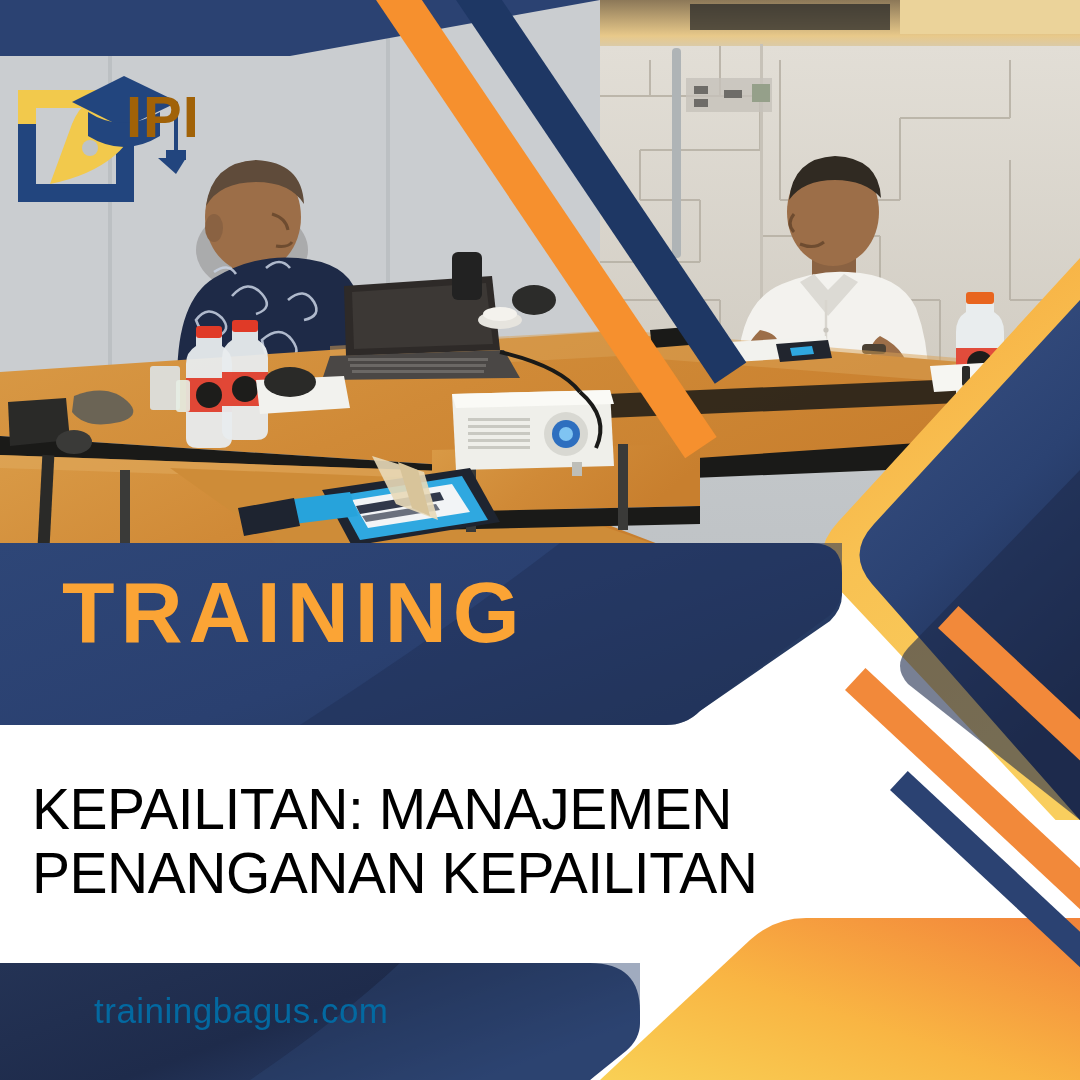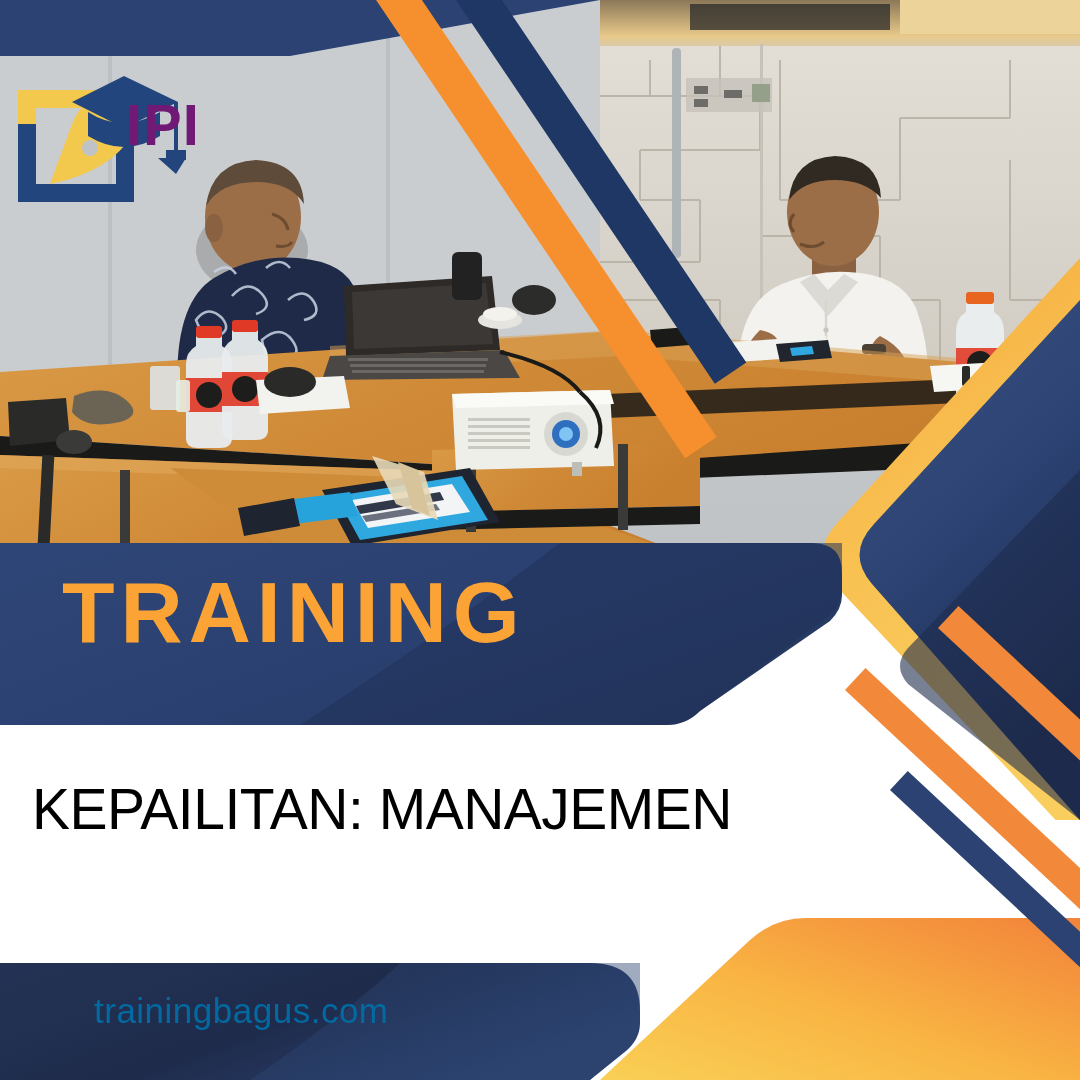--- a/index.html
+++ b/index.html
@@ -90,22 +90,22 @@
   }
   .stripe-b1{
     position:absolute;left:890px;top:790px;width:26px;height:330px;
     background:#2B4272;transform:rotate(-47deg);transform-origin:top left;
   }
 
   
   .logo{position:absolute;left:10px;top:72px;width:215px;height:135px;}
   .logo svg{display:block;}
   .logo-ipi{
-    position:absolute;left:126px;top:96px;
-    font-size:58px;font-weight:bold;color:#701a75;letter-spacing:1px;
+    position:absolute;left:126px;top:88px;
+    font-size:58px;font-weight:bold;color:#a16207;letter-spacing:1px;
     line-height:1;
   }
   .logo-sub{
     position:absolute;left:128px;top:143px;
     font-size:17px;color:#22457E;line-height:1.32;font-weight:500;
   }
 </style>
 </head>
 <body>
 
@@ -384,20 +384,21 @@
                L0 182 Z" fill="url(#bang)"></path>
 
       <path d="M560 0 L842 0 L842 46 q0 14 -12 26 L700 168 q-14 14 -34 14 L300 182
                q140 -90 260 -182 Z" fill="#21325A" opacity="0.55"></path>
     </svg>
   </div>
   <div class="banner-text">TRAINING</div>
 
   <div class="title">
     <div>KEPAILITAN: MANAJEMEN</div>
+    <div>PENANGANAN KEPAILITAN</div>
   </div>
 
   <div class="bottom-orange">
     <svg width="480" height="200" viewBox="0 0 480 200" xmlns="http://www.w3.org/2000/svg">
       <defs>
         <linearGradient id="orgg" x1="0" y1="1" x2="1" y2="0">
           <stop offset="0%" stop-color="#F9D055"></stop>
           <stop offset="45%" stop-color="#F9B543"></stop>
           <stop offset="100%" stop-color="#F2833A"></stop>
         </linearGradient>

